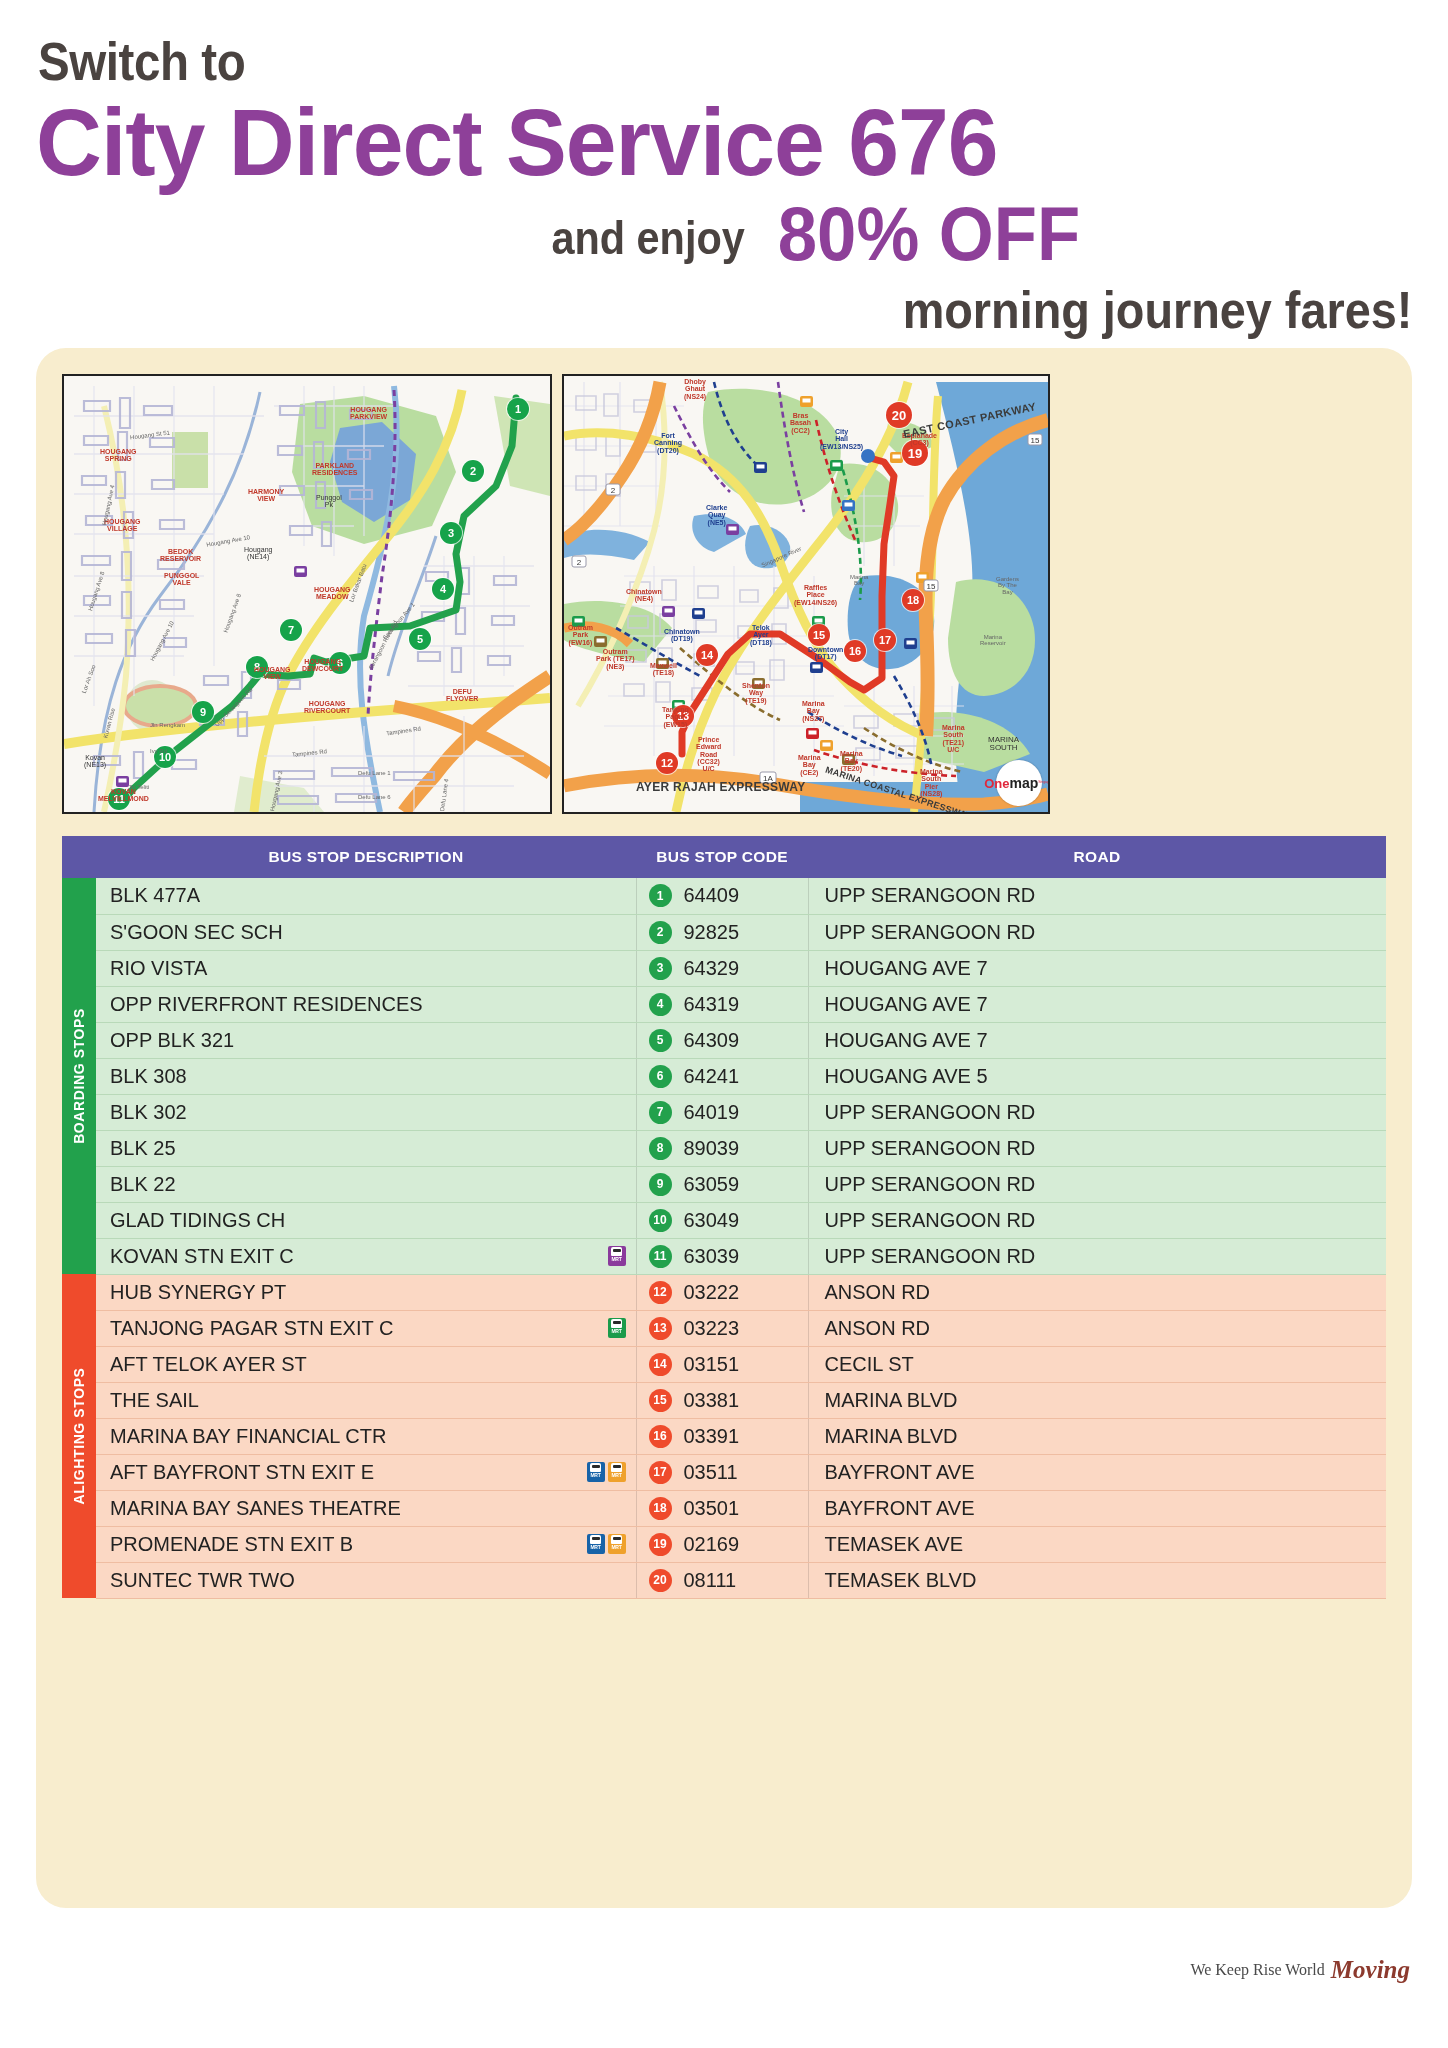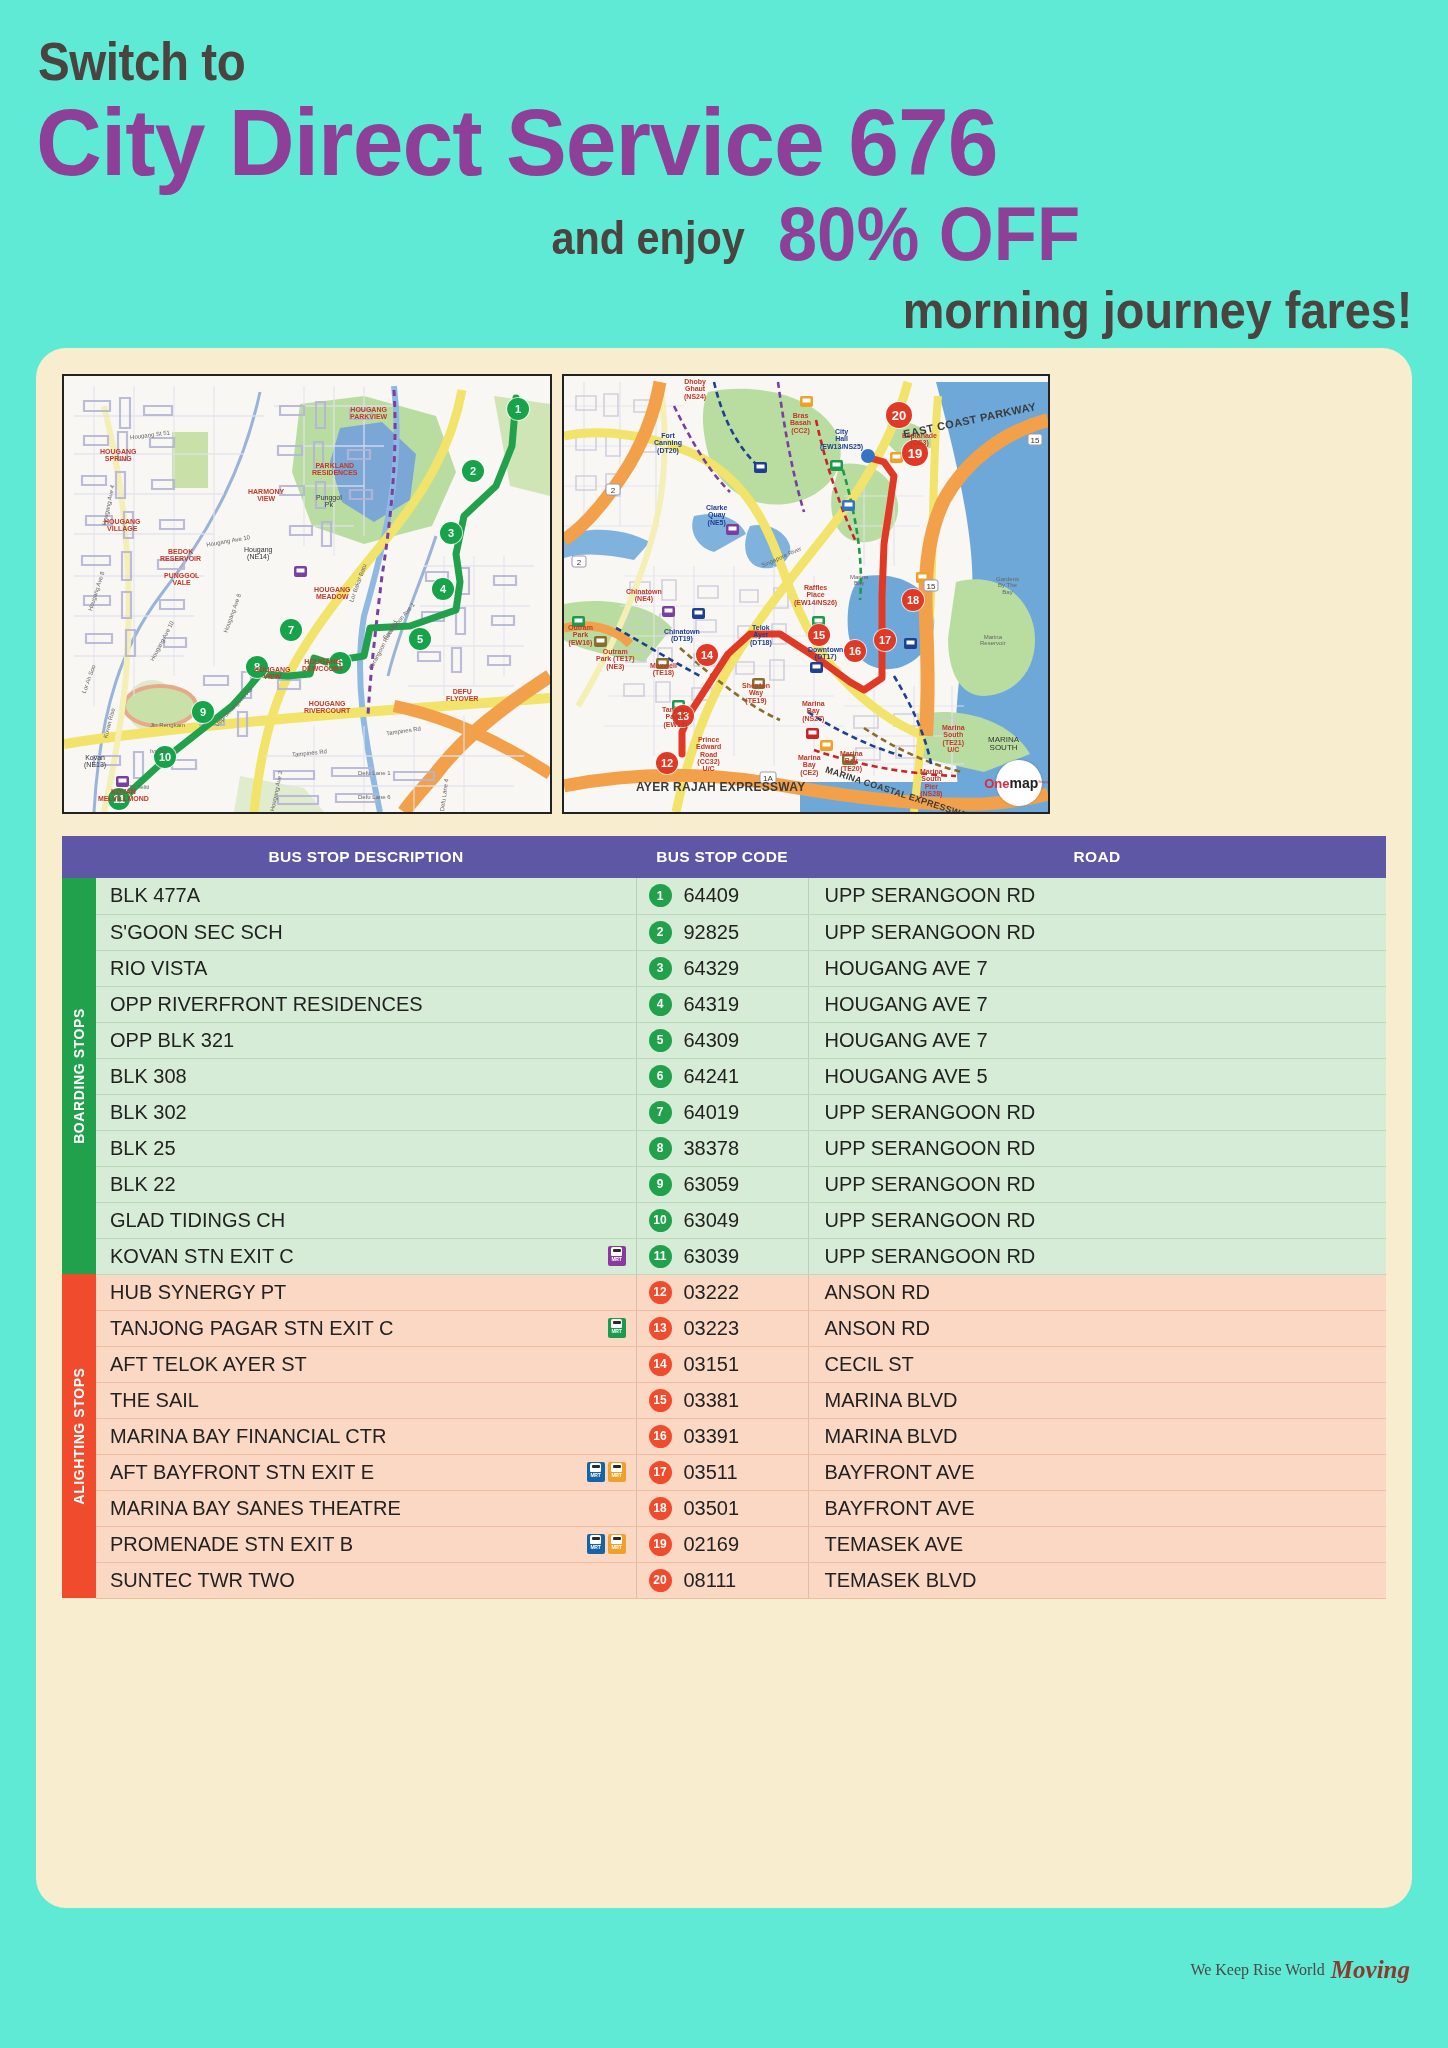--- a/index.html
+++ b/index.html
@@ -2,21 +2,21 @@
 <html><head>
 <meta charset="utf-8">
 <style>
   * { box-sizing: border-box; margin: 0; padding: 0; }
   html, body {
     width: 1448px; height: 2048px;
     font-family: "Liberation Sans", sans-serif;
     background: #fae27c;
     overflow: hidden;
   }
-  .poster { position: relative; width: 1448px; height: 2048px; background: #5eead4; }
+  .poster { position: relative; width: 1448px; height: 2048px; background: #ffffff; }
 
   
   .headline { position: absolute; left: 0; top: 0; width: 1448px; height: 440px; }
   .hl-switch {
     position: absolute; left: 38px; top: 30px;
     font-size: 54px; font-weight: 700; color: #4a4340;
     letter-spacing: -0.5px; font-stretch: condensed;
     transform: scaleX(0.88); transform-origin: left center;
   }
   .hl-main {
@@ -597,21 +597,21 @@
             <tr class="board">
               <td class="cell desc">
                 <div class="desc-inner">
                   <span>BLK 25</span>
                   <span class="mrt-icons"></span>
                 </div>
               </td>
               <td class="cell code">
                 <div class="code-wrap">
                   <span class="code-pin cp-green">8</span>
-                  <span>38378</span>
+                  <span>89039</span>
                 </div>
               </td>
               <td class="cell road">UPP SERANGOON RD</td>
             </tr>
             <tr class="board">
               <td class="cell desc">
                 <div class="desc-inner">
                   <span>BLK 22</span>
                   <span class="mrt-icons"></span>
                 </div>

